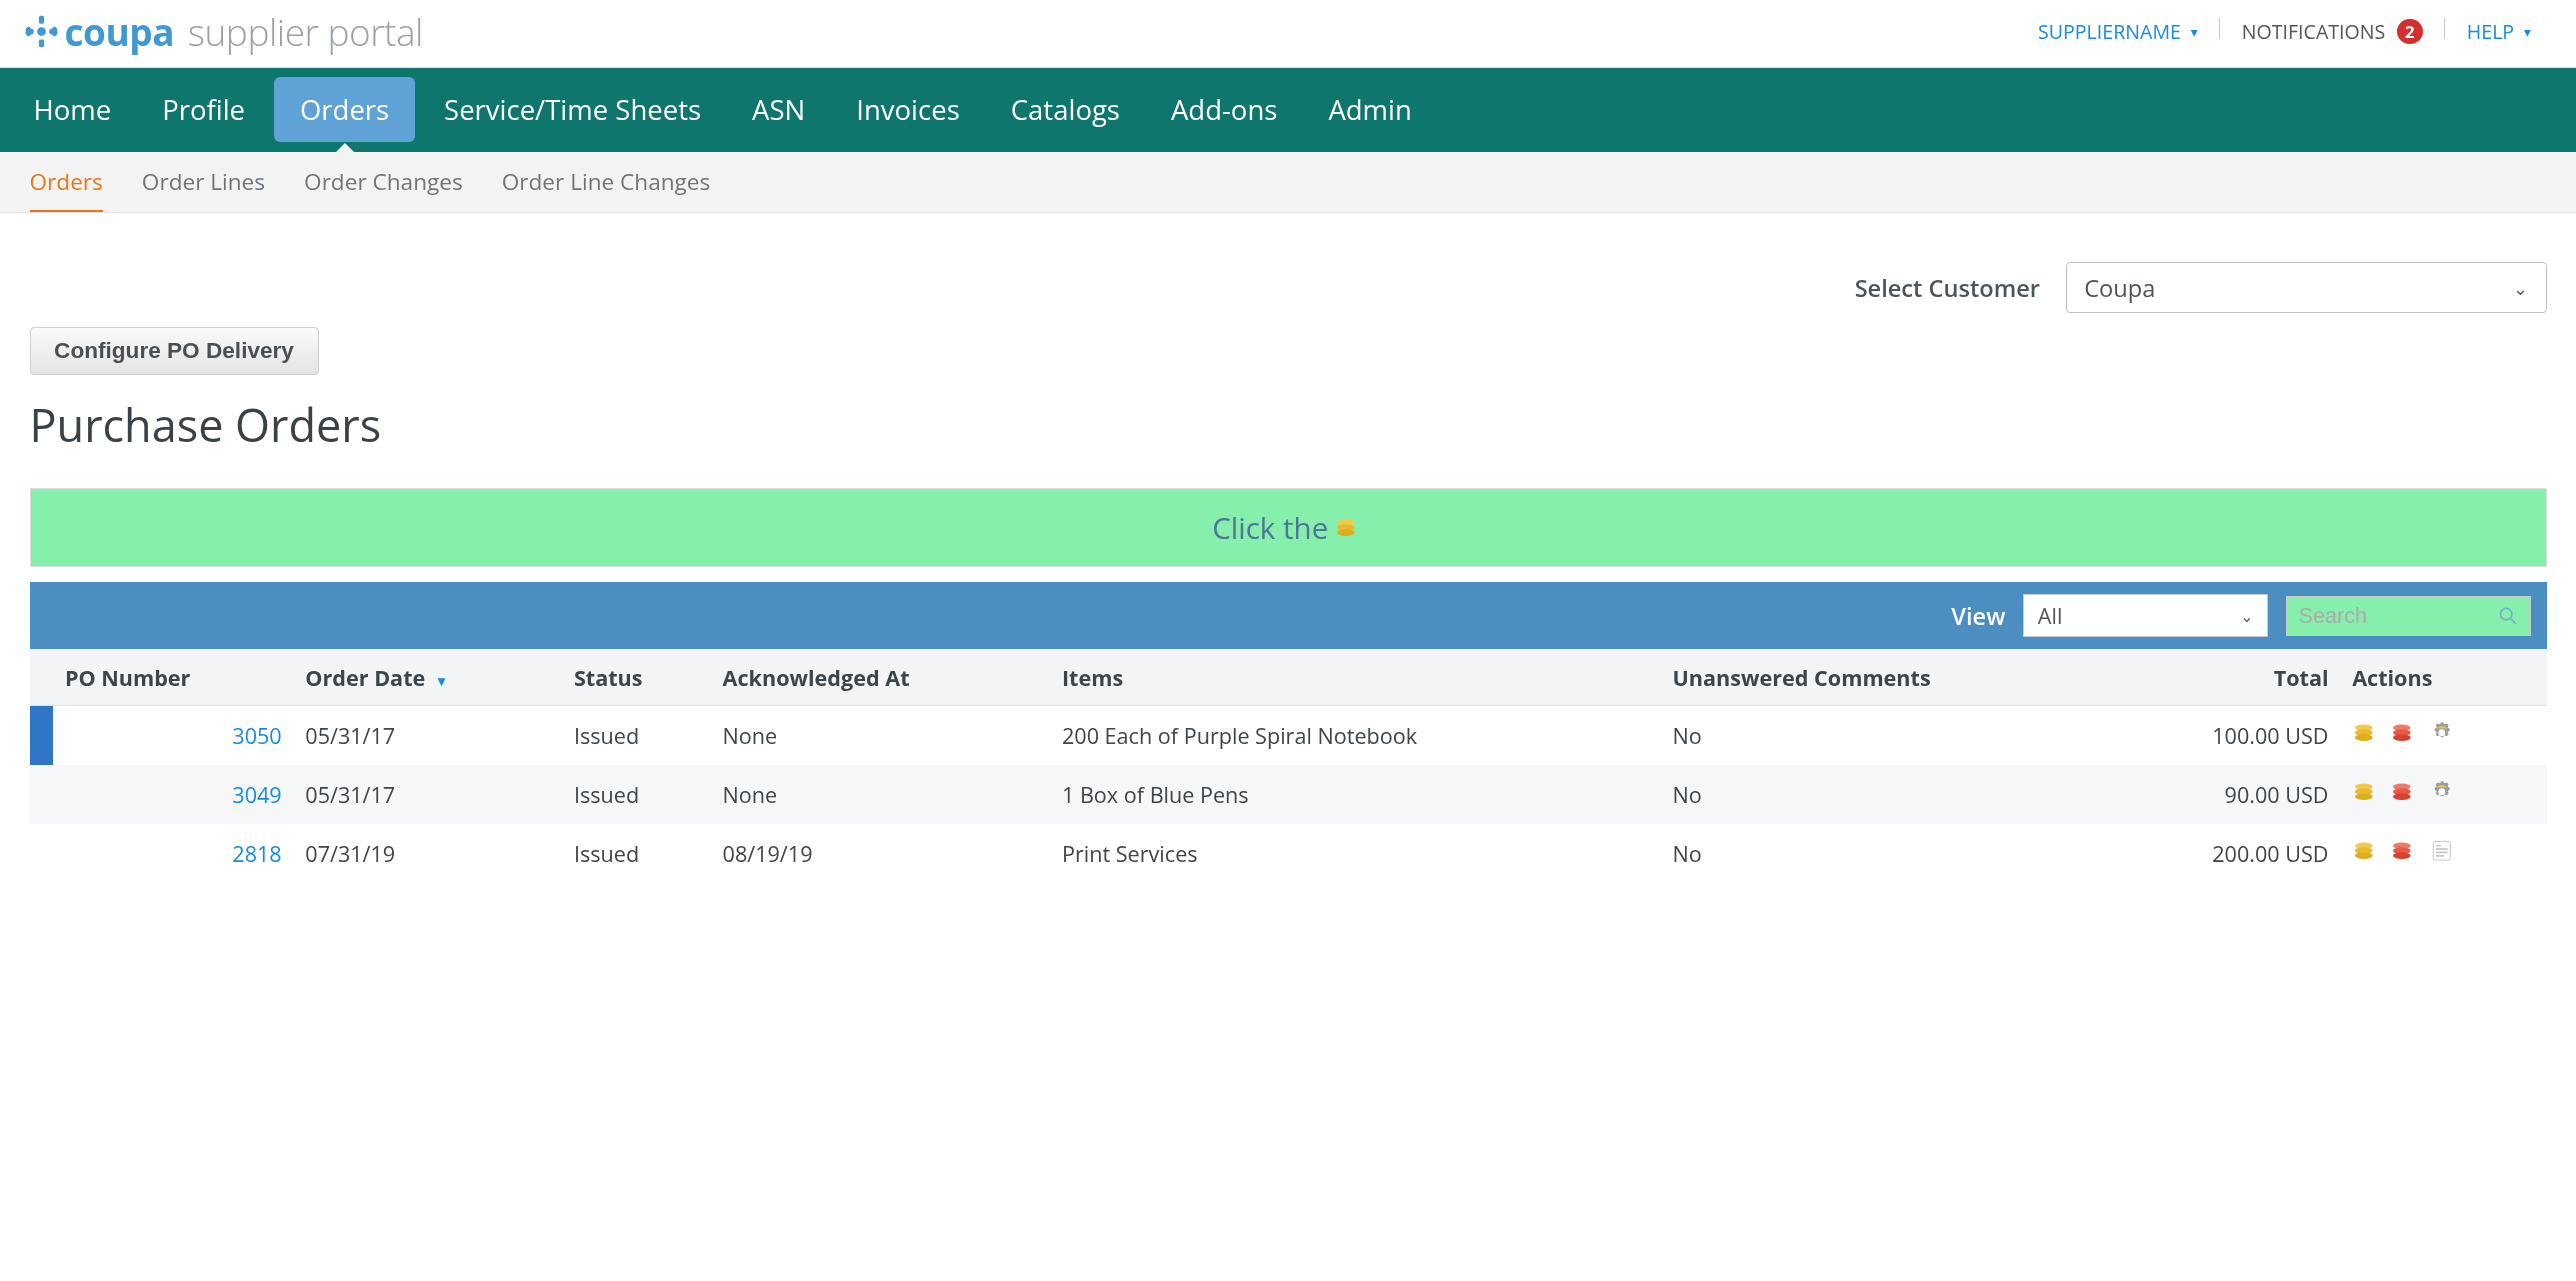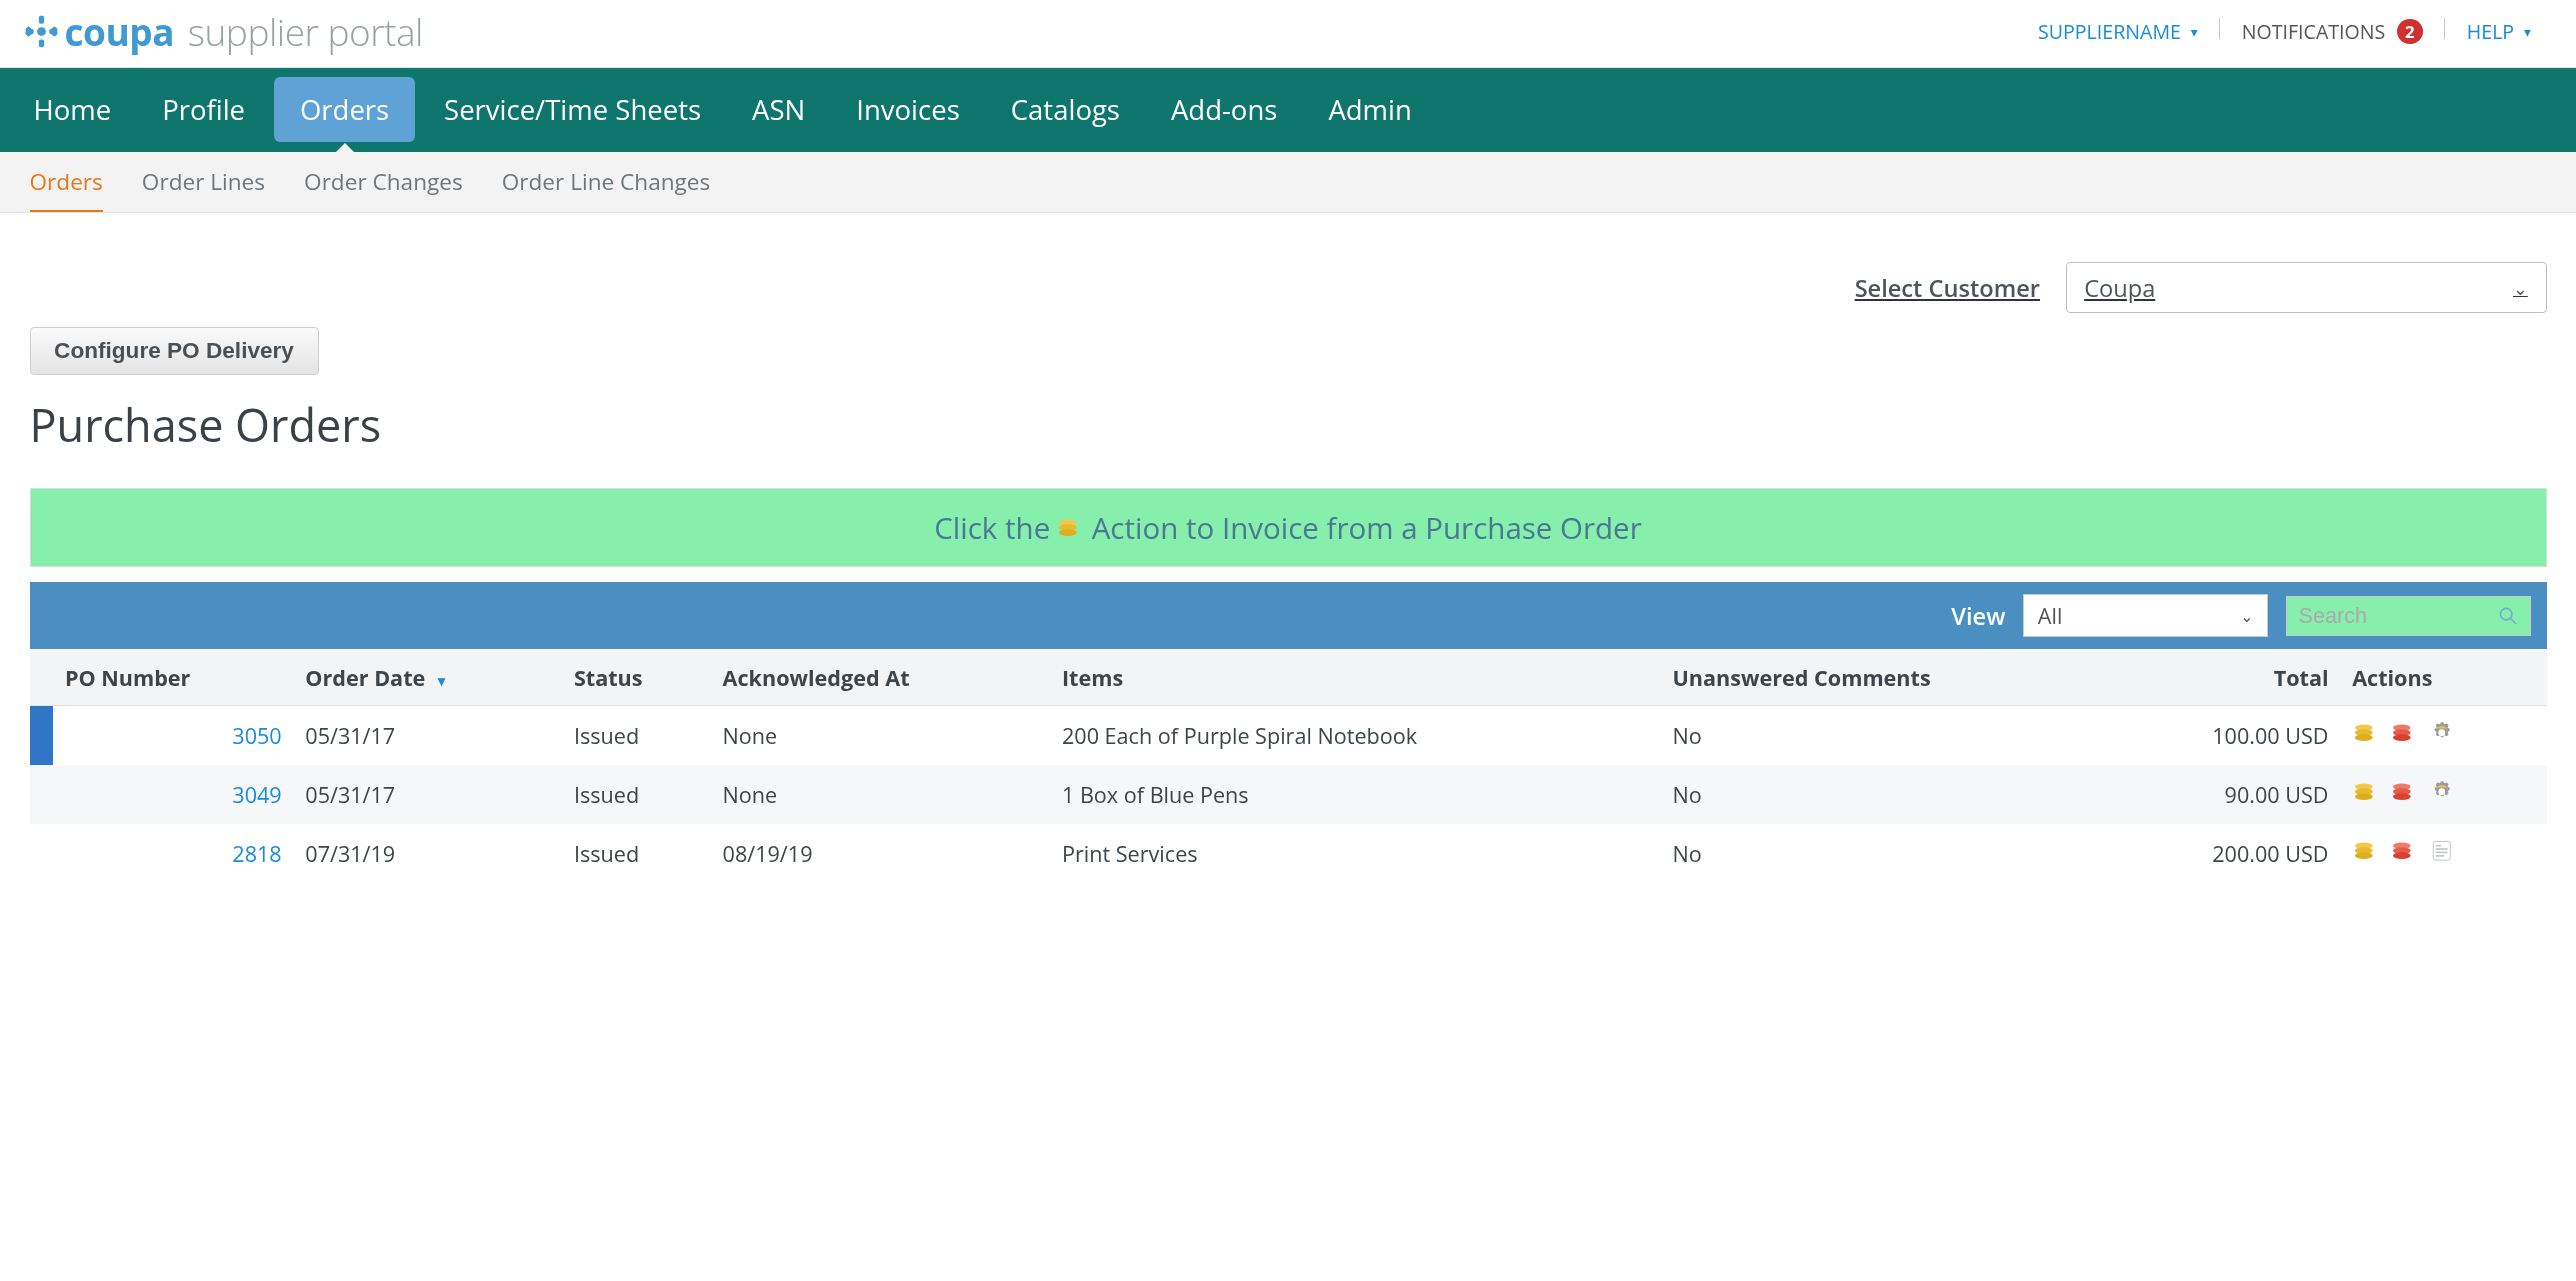--- a/index.html
+++ b/index.html
@@ -66,21 +66,21 @@
     gap: 39px;
     padding: 13.7px 29.5px 0 29.5px;
     font-size:22.6px;
   }
   .subnav-item { color:#6f767b; padding-bottom:13.7px; cursor:pointer; }
   .subnav-item.active { color:#e67817; border-bottom:2.9px solid #e67817; }
   
   .content { padding: 19.6px 29.5px 0 29.5px; }
   .customer-row {
     display:flex; justify-content:flex-end; align-items:center;
-    gap:25.5px; margin-top:29.5px;text-decoration:underline;
+    gap:25.5px; margin-top:29.5px;
   }
   .customer-label { font-size:23.6px; font-weight:600; color:#4c555b; }
   .select-box {
     width:481px; height:51px; border:1px solid #b9bfc3; border-radius:3.9px;
     display:flex; align-items:center; justify-content:space-between;
     padding:0 17.7px; font-size:23.6px; color:#4c555b; cursor:pointer; background:#fff;
   }
   .config-row { display:flex; margin-top:13.7px; }
   .btn-grey {
     background:linear-gradient(#fafafa,#e4e4e4);
@@ -215,21 +215,20 @@
 
   <h1 class="page-title">Purchase Orders</h1>
 
   <div class="banner">
     <span>Click the</span>
     <svg width="29.5" height="25.5" viewBox="0 0 30 26">
       <ellipse cx="12" cy="8" rx="9" ry="3.5" fill="#f3c94a"></ellipse>
       <ellipse cx="12" cy="13" rx="9" ry="3.5" fill="#e9b92f"></ellipse>
       <ellipse cx="12" cy="18" rx="9" ry="3.5" fill="#dfae1e"></ellipse>
     </svg>
-    <span>Action to Invoice from a Purchase Order</span>
   </div>
 
   <div class="table-toolbar">
     <span class="toolbar-label">View</span>
     <div class="view-select">
       <span>All</span>
       <span style="font-size:15.7px;color:#555;">⌄</span>
     </div>
     <div class="search-box">
       <input type="text" placeholder="Search" style="">

